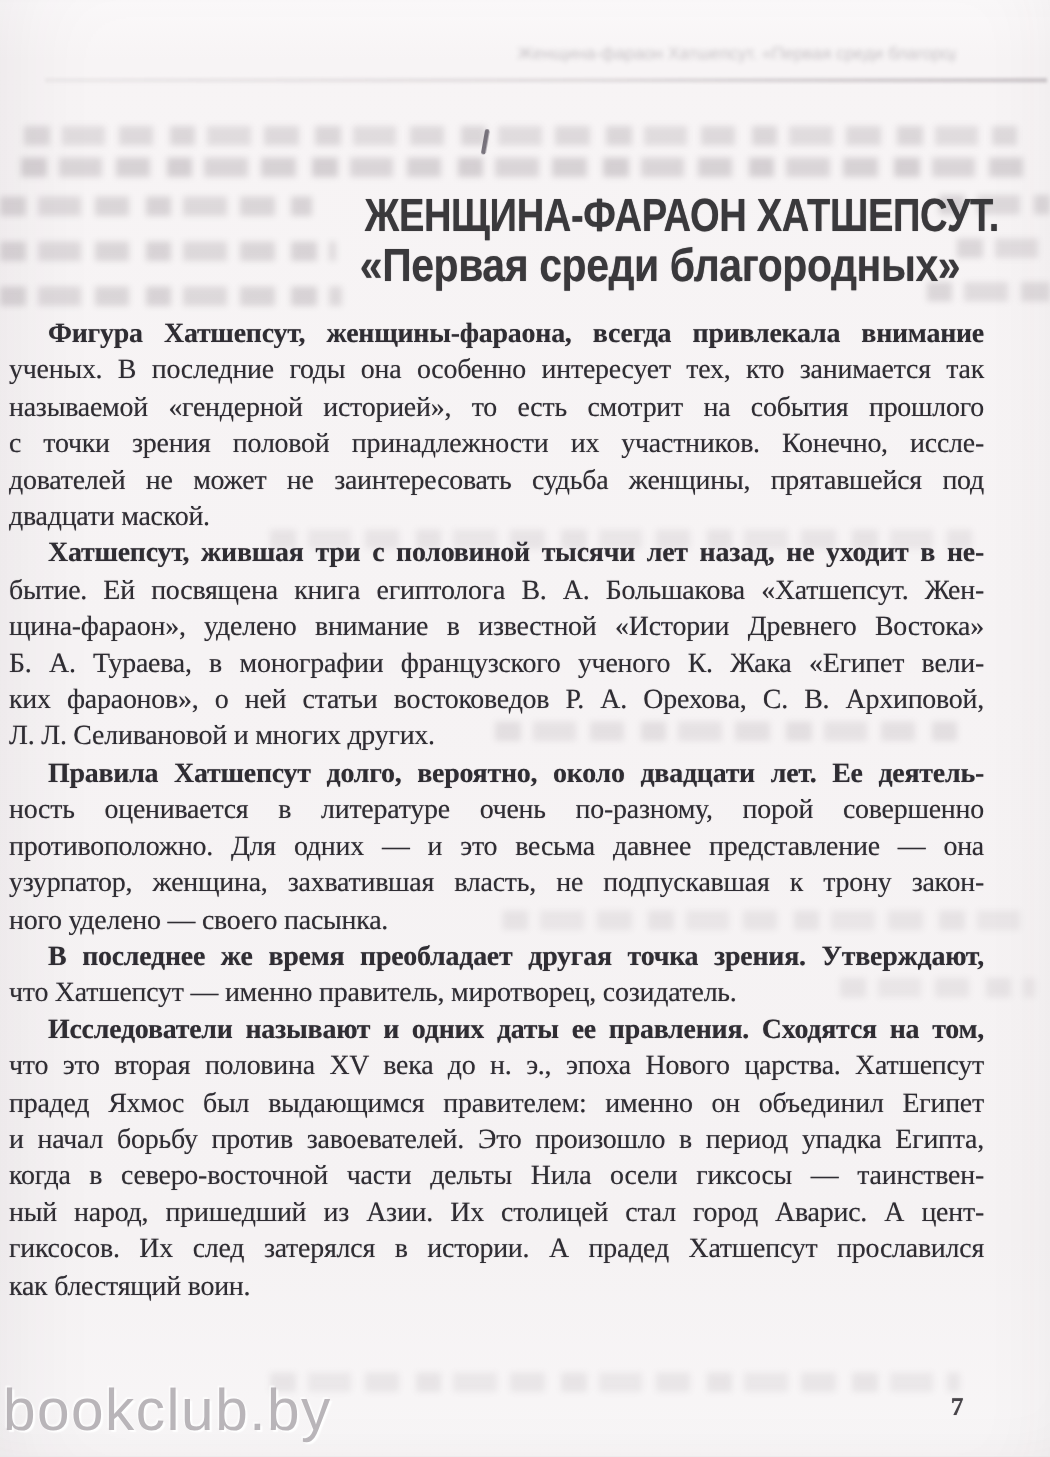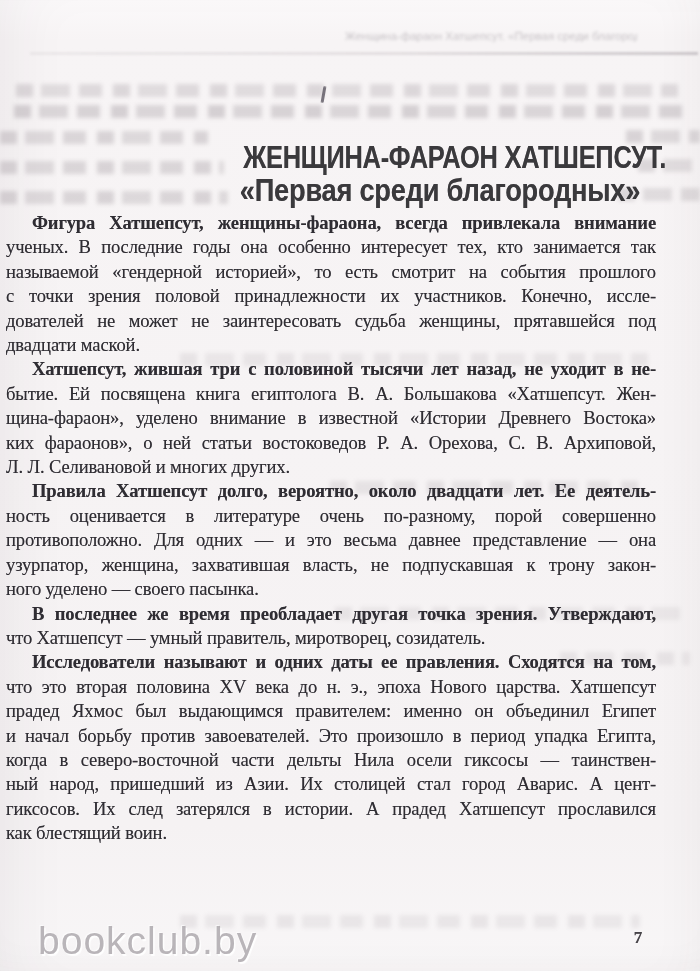--- a/index.html
+++ b/index.html
@@ -32,21 +32,21 @@
       rgba(122,112,120,.5) 63px 86px, rgba(122,112,120,0) 86px 97px);
     filter:blur(2.3px);
   }
   .ink-speck{
     position:absolute;left:322px;top:86px;width:3px;height:17px;
     background:#5a5560;border-radius:2px;transform:rotate(10deg);
     filter:blur(.4px);opacity:.8;
   }
   
   .chapter-title{
-    position:absolute;left:200px;top:141px;width:480px;text-align:center;
+    position:absolute;left:200px;top:127px;width:480px;text-align:center;
     font-family:"Liberation Sans",sans-serif;font-weight:700;color:#3a393c;
     font-size:31px;line-height:33px;letter-spacing:-.3px;
     text-shadow:0 0 .7px rgba(58,57,60,.6);
   }
   .chapter-title .t1{display:block;transform:scaleX(.82);transform-origin:50% 50%;white-space:nowrap;}
   .chapter-title .t2{display:block;transform:scaleX(.88);transform-origin:50% 50%;white-space:nowrap;}
   
   .body-text{
     position:absolute;left:6px;top:211px;width:650px;
     font-size:18.6px;line-height:24.4px;color:#2f2d33;
@@ -57,21 +57,20 @@
   .line{text-align:justify;text-align-last:justify;white-space:normal;}
   .line.first{padding-left:26px;font-weight:bold;}
   .line.last{text-align-last:left;}
   
   .watermark{
     position:absolute;left:2px;top:919px;
     font-family:"Liberation Sans",sans-serif;font-size:39px;font-weight:400;
     letter-spacing:1px;color:rgba(168,162,167,.8);
     text-shadow:1.5px 1.5px 1px rgba(255,255,255,.95),-1px -1px 1px rgba(255,255,255,.7);
     filter:blur(.4px);
-    margin-left:36px;
   }
   .page-number{
     position:absolute;left:628px;top:928px;width:20px;text-align:center;
     font-size:17px;font-weight:700;color:#474449;
     text-shadow:0 0 .6px rgba(71,68,73,.6);
   }
 </style>
 </head>
 <body>
 
@@ -107,33 +106,34 @@
         <div class="line">ученых. В последние годы она особенно интересует тех, кто занимается так</div>
         <div class="line">называемой «гендерной историей», то есть смотрит на события прошлого</div>
         <div class="line">с точки зрения половой принадлежности их участников. Конечно, иссле-</div>
         <div class="line">дователей не может не заинтересовать судьба женщины, прятавшейся под</div>
         <div class="line last">двадцати маской.</div>
       </div>
       <div class="para">
         <div class="line first">Хатшепсут, жившая три с половиной тысячи лет назад, не уходит в не-</div>
         <div class="line">бытие. Ей посвящена книга египтолога В. А. Большакова «Хатшепсут. Жен-</div>
         <div class="line">щина-фараон», уделено внимание в известной «Истории Древнего Востока»</div>
+        <div class="line">Б. А. Тураева, в монографии французского ученого К. Жака «Египет вели-</div>
         <div class="line">ких фараонов», о ней статьи востоковедов Р. А. Орехова, С. В. Архиповой,</div>
         <div class="line last">Л. Л. Селивановой и многих других.</div>
       </div>
       <div class="para">
         <div class="line first">Правила Хатшепсут долго, вероятно, около двадцати лет. Ее деятель-</div>
         <div class="line">ность оценивается в литературе очень по-разному, порой совершенно</div>
         <div class="line">противоположно. Для одних — и это весьма давнее представление — она</div>
         <div class="line">узурпатор, женщина, захватившая власть, не подпускавшая к трону закон-</div>
         <div class="line last">ного уделено — своего пасынка.</div>
       </div>
       <div class="para">
         <div class="line first">В последнее же время преобладает другая точка зрения. Утверждают,</div>
-        <div class="line last">что Хатшепсут — умный правитель, миротворец, созидатель.</div>
+        <div class="line last">что Хатшепсут — именно правитель, миротворец, созидатель.</div>
       </div>
       <div class="para">
         <div class="line first">Исследователи называют и одних даты ее правления. Сходятся на том,</div>
         <div class="line">что это вторая половина XV века до н. э., эпоха Нового царства. Хатшепсут</div>
         <div class="line">прадед Яхмос был выдающимся правителем: именно он объединил Египет</div>
         <div class="line">и начал борьбу против завоевателей. Это произошло в период упадка Египта,</div>
         <div class="line">когда в северо-восточной части дельты Нила осели гиксосы — таинствен-</div>
         <div class="line">ный народ, пришедший из Азии. Их столицей стал город Аварис. А цент-</div>
         <div class="line">гиксосов. Их след затерялся в истории. А прадед Хатшепсут прославился</div>
         <div class="line last">как блестящий воин.</div>

